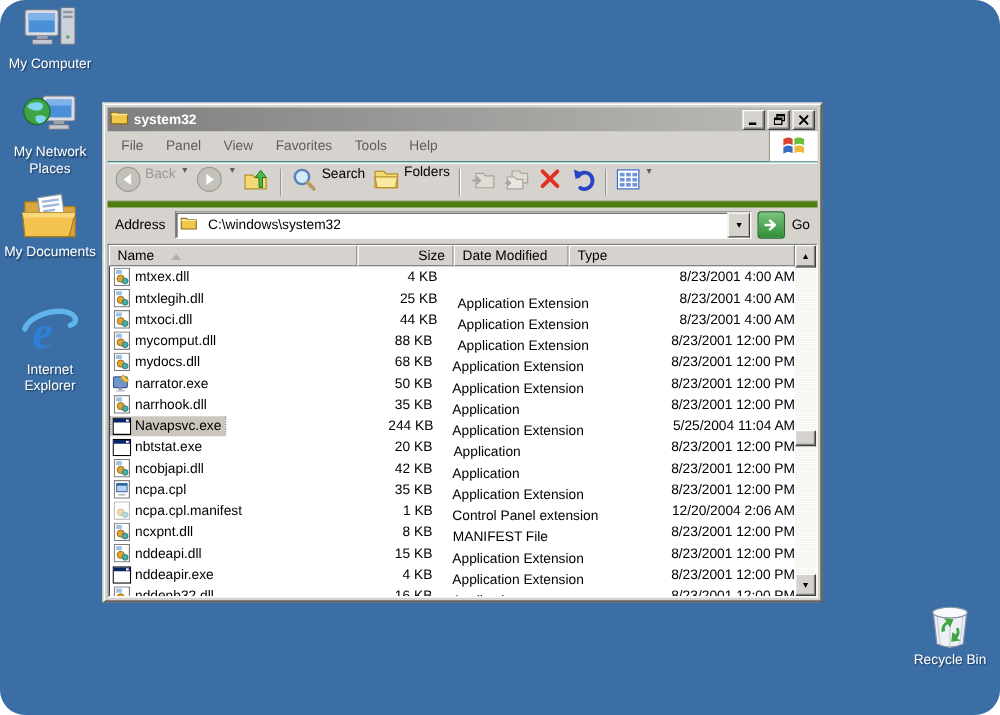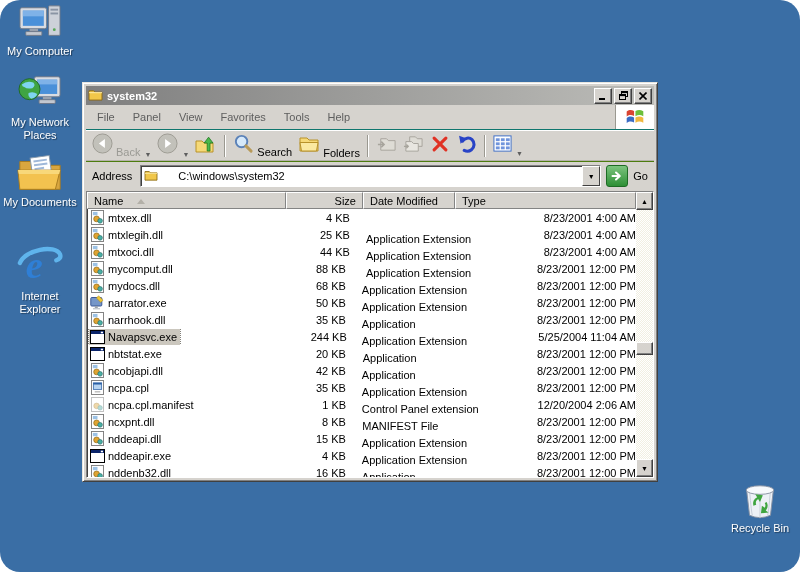--- a/index.html
+++ b/index.html
@@ -27,31 +27,31 @@
   .titlebar .title-text{color:#fff;font-weight:bold;font-size:11px;margin-left:4px;flex:1;}
   .win-btn{width:16px;height:14px;margin-left:2px;background:#D6D3CE;border-top:1px solid #fff;border-left:1px solid #fff;
     border-right:1px solid #404040;border-bottom:1px solid #404040;box-shadow:inset -1px -1px 0 #808080;
     font-size:9px;font-weight:bold;color:#000;display:flex;align-items:center;justify-content:center;line-height:1;}
   .menubar{height:24px;flex:0 0 24px;display:flex;align-items:stretch;border-bottom:1px solid #0f766e;}
   .menu-items{display:flex;align-items:center;flex:1;padding-left:2px;}
   .menu-item{padding:0 9px;font-size:11px;color:#5E5E5E;}
   .logo-box{width:38px;background:#fff;border-left:1px solid #9a9890;display:flex;align-items:center;justify-content:center;}
   .toolbar{height:29px;flex:0 0 29px;display:flex;align-items:center;padding:0 3px;
     border-top:1px solid #fff;border-bottom:1px solid #B5B2AA;}
-  .tb-btn{display:flex;align-items:flex-end;gap:3px;padding:2px 3px;}
+  .tb-btn{display:flex;align-items:flex-start;gap:3px;padding:2px 3px;}
   .tb-label{font-size:11px;color:#000;}
   .tb-label.dis{color:#9a9a94;}
   .tb-caret{font-size:7px;color:#5e5e5e;margin-left:1px;}
   .tb-sep{width:1px;height:22px;background:#9a9890;border-right:1px solid #fff;margin:0 4px;}
-  .addressbar{height:28px;flex:0 0 28px;display:flex;align-items:center;padding:0 2px;border-top:1px solid #4d7c0f;}
+  .addressbar{height:28px;flex:0 0 28px;display:flex;align-items:center;padding:0 2px;border-top:5px solid #4d7c0f;}
   .addr-label{font-size:11px;padding:0 8px 0 4px;color:#000;}
   .addr-combo{flex:1;height:20px;background:#fff;border-top:1px solid #808080;border-left:1px solid #808080;
     border-bottom:1px solid #fff;border-right:1px solid #fff;box-shadow:inset 1px 1px 0 #404040;
     display:flex;align-items:center;padding-left:3px;}
-  .addr-text{font-size:11px;flex:1;margin-left:20px;color:#000;white-space:nowrap;overflow:hidden;}
+  .addr-text{font-size:11px;flex:1;margin-left:8px;color:#000;white-space:nowrap;overflow:hidden;}
   .addr-drop{width:16px;height:18px;background:#D6D3CE;border-top:1px solid #fff;border-left:1px solid #fff;
     border-right:1px solid #404040;border-bottom:1px solid #404040;display:flex;align-items:center;justify-content:center;
     font-size:7px;color:#000;}
   .go-btn{width:20px;height:20px;margin-left:5px;border-radius:3px;background:linear-gradient(#7CC47E,#2E8F35);
     border:1px solid #1E6B24;display:flex;align-items:center;justify-content:center;color:#fff;font-weight:bold;font-size:13px;}
   .go-label{font-size:11px;margin:0 4px 0 5px;color:#000;}
 
   
   .listview{flex:1;margin-top:1px;background:#fff;border-top:1px solid #808080;border-left:1px solid #808080;
     border-bottom:1px solid #fff;border-right:1px solid #fff;box-shadow:inset 1px 1px 0 #404040;

